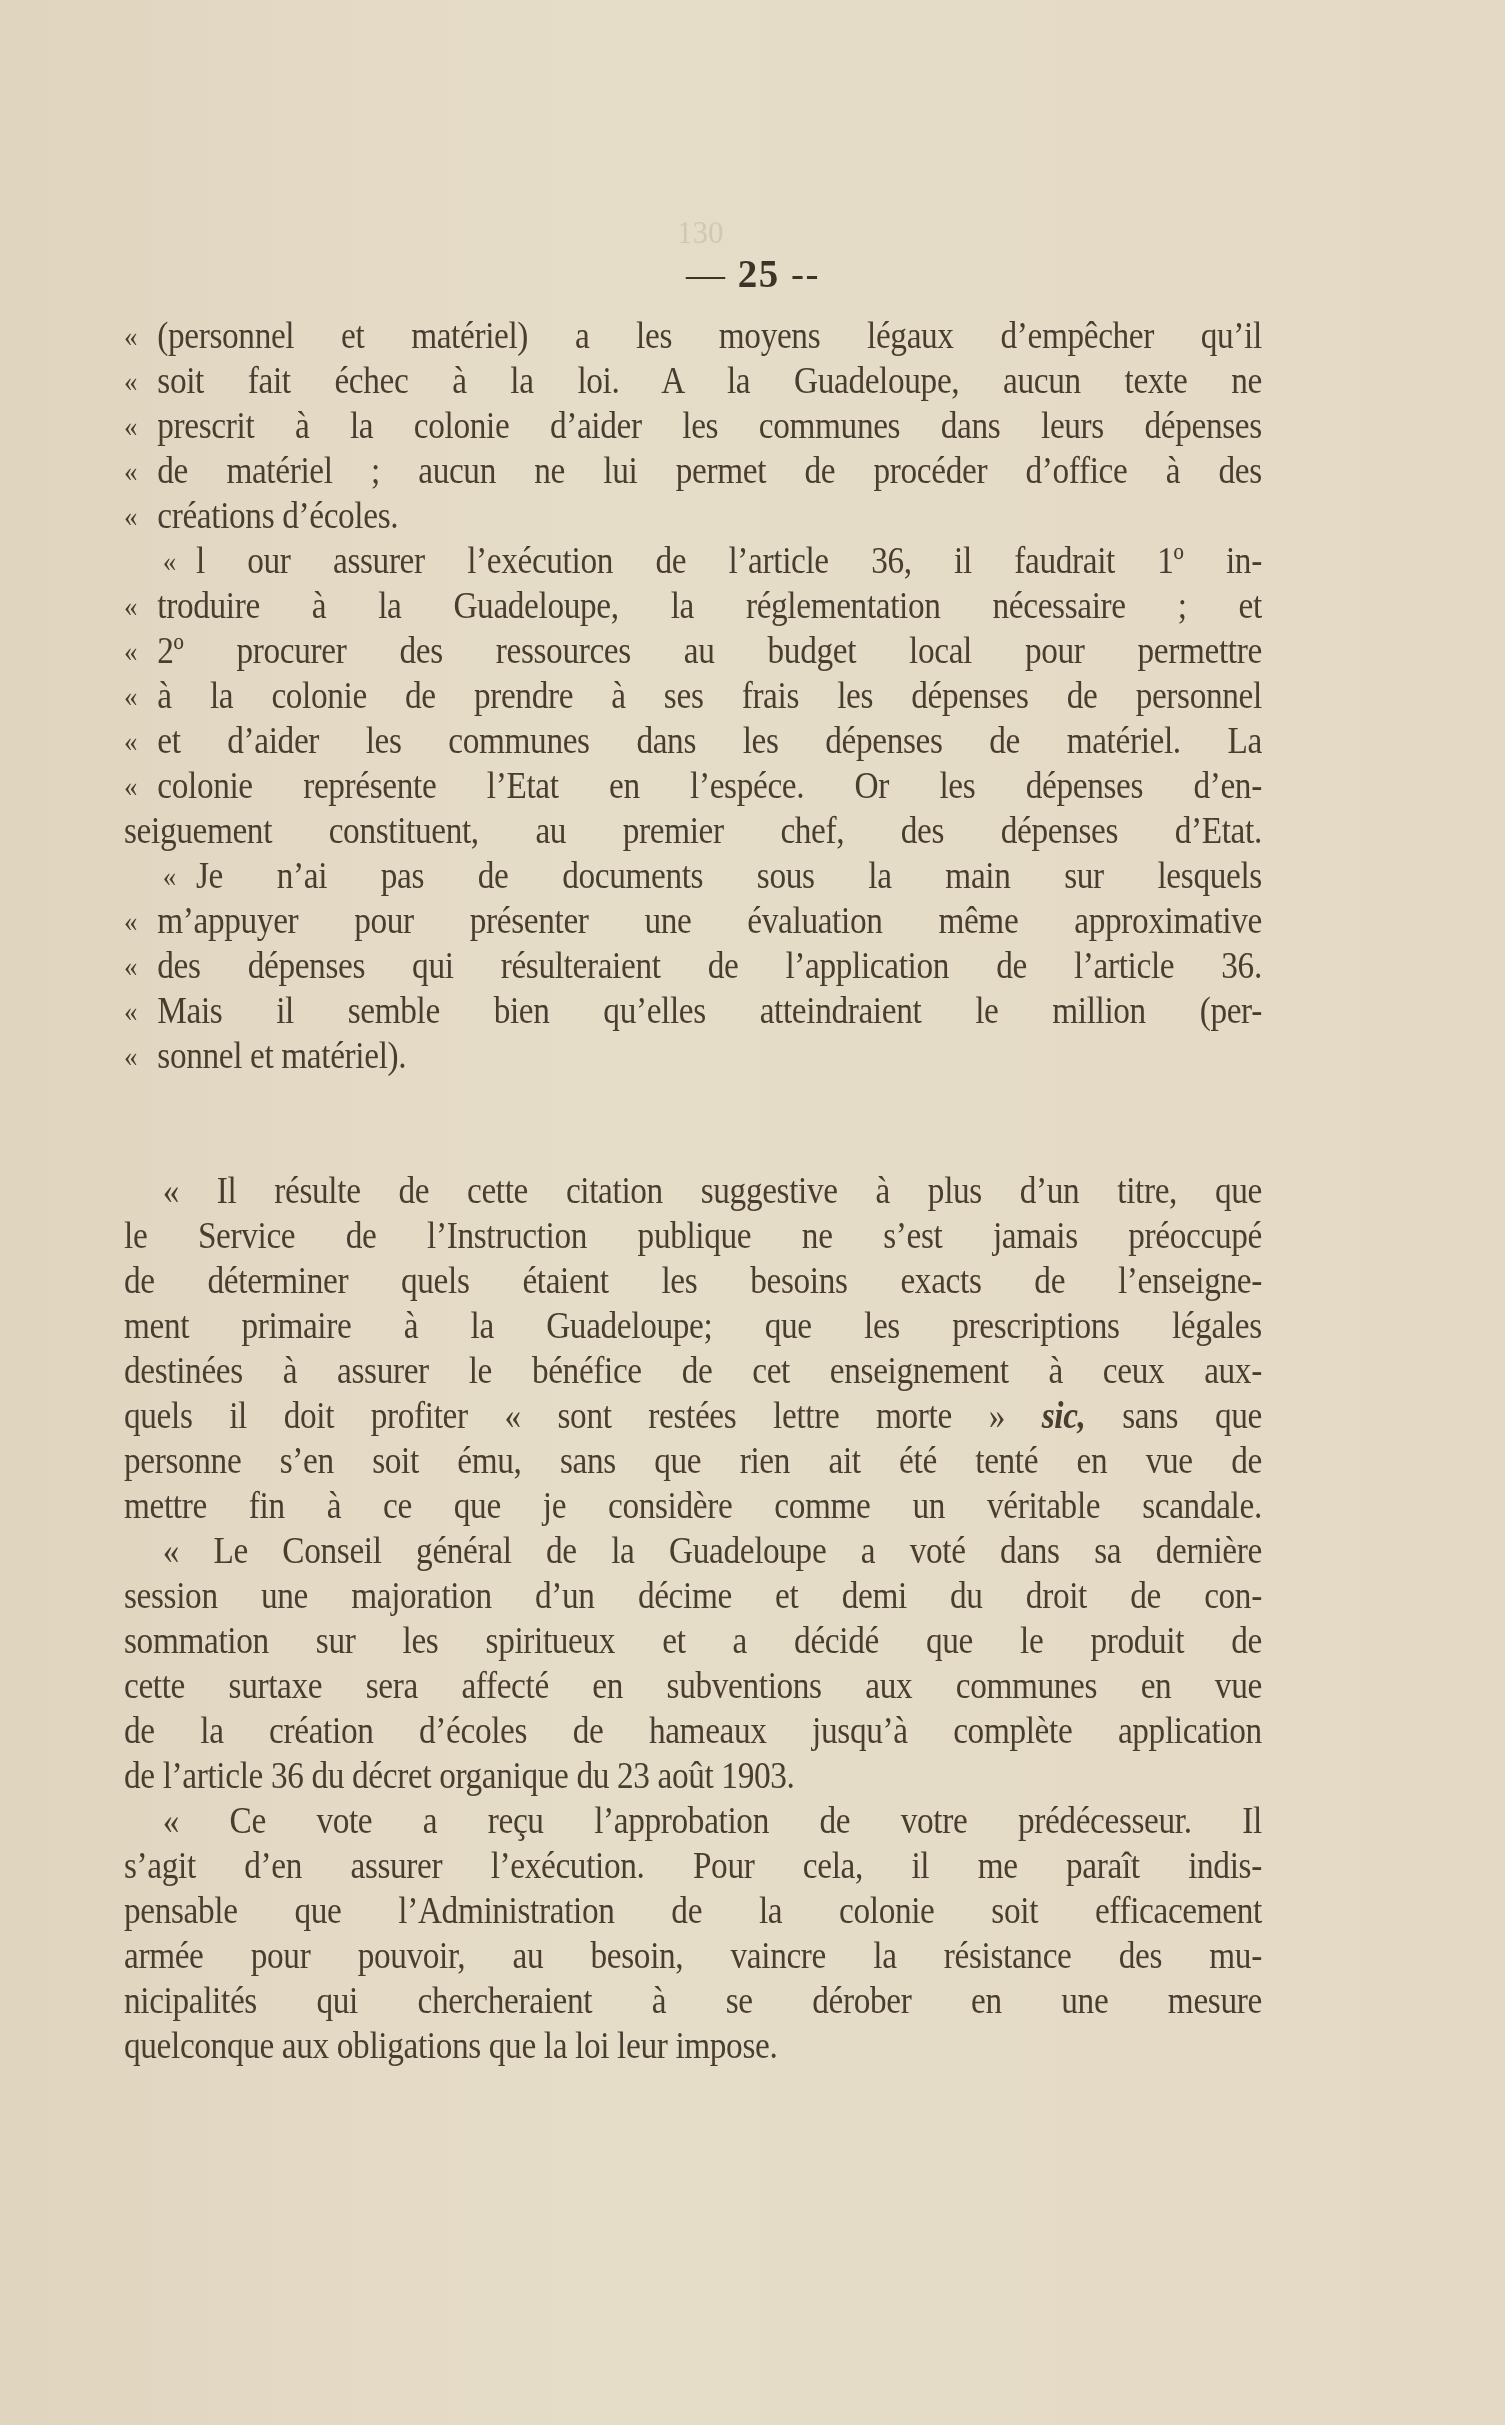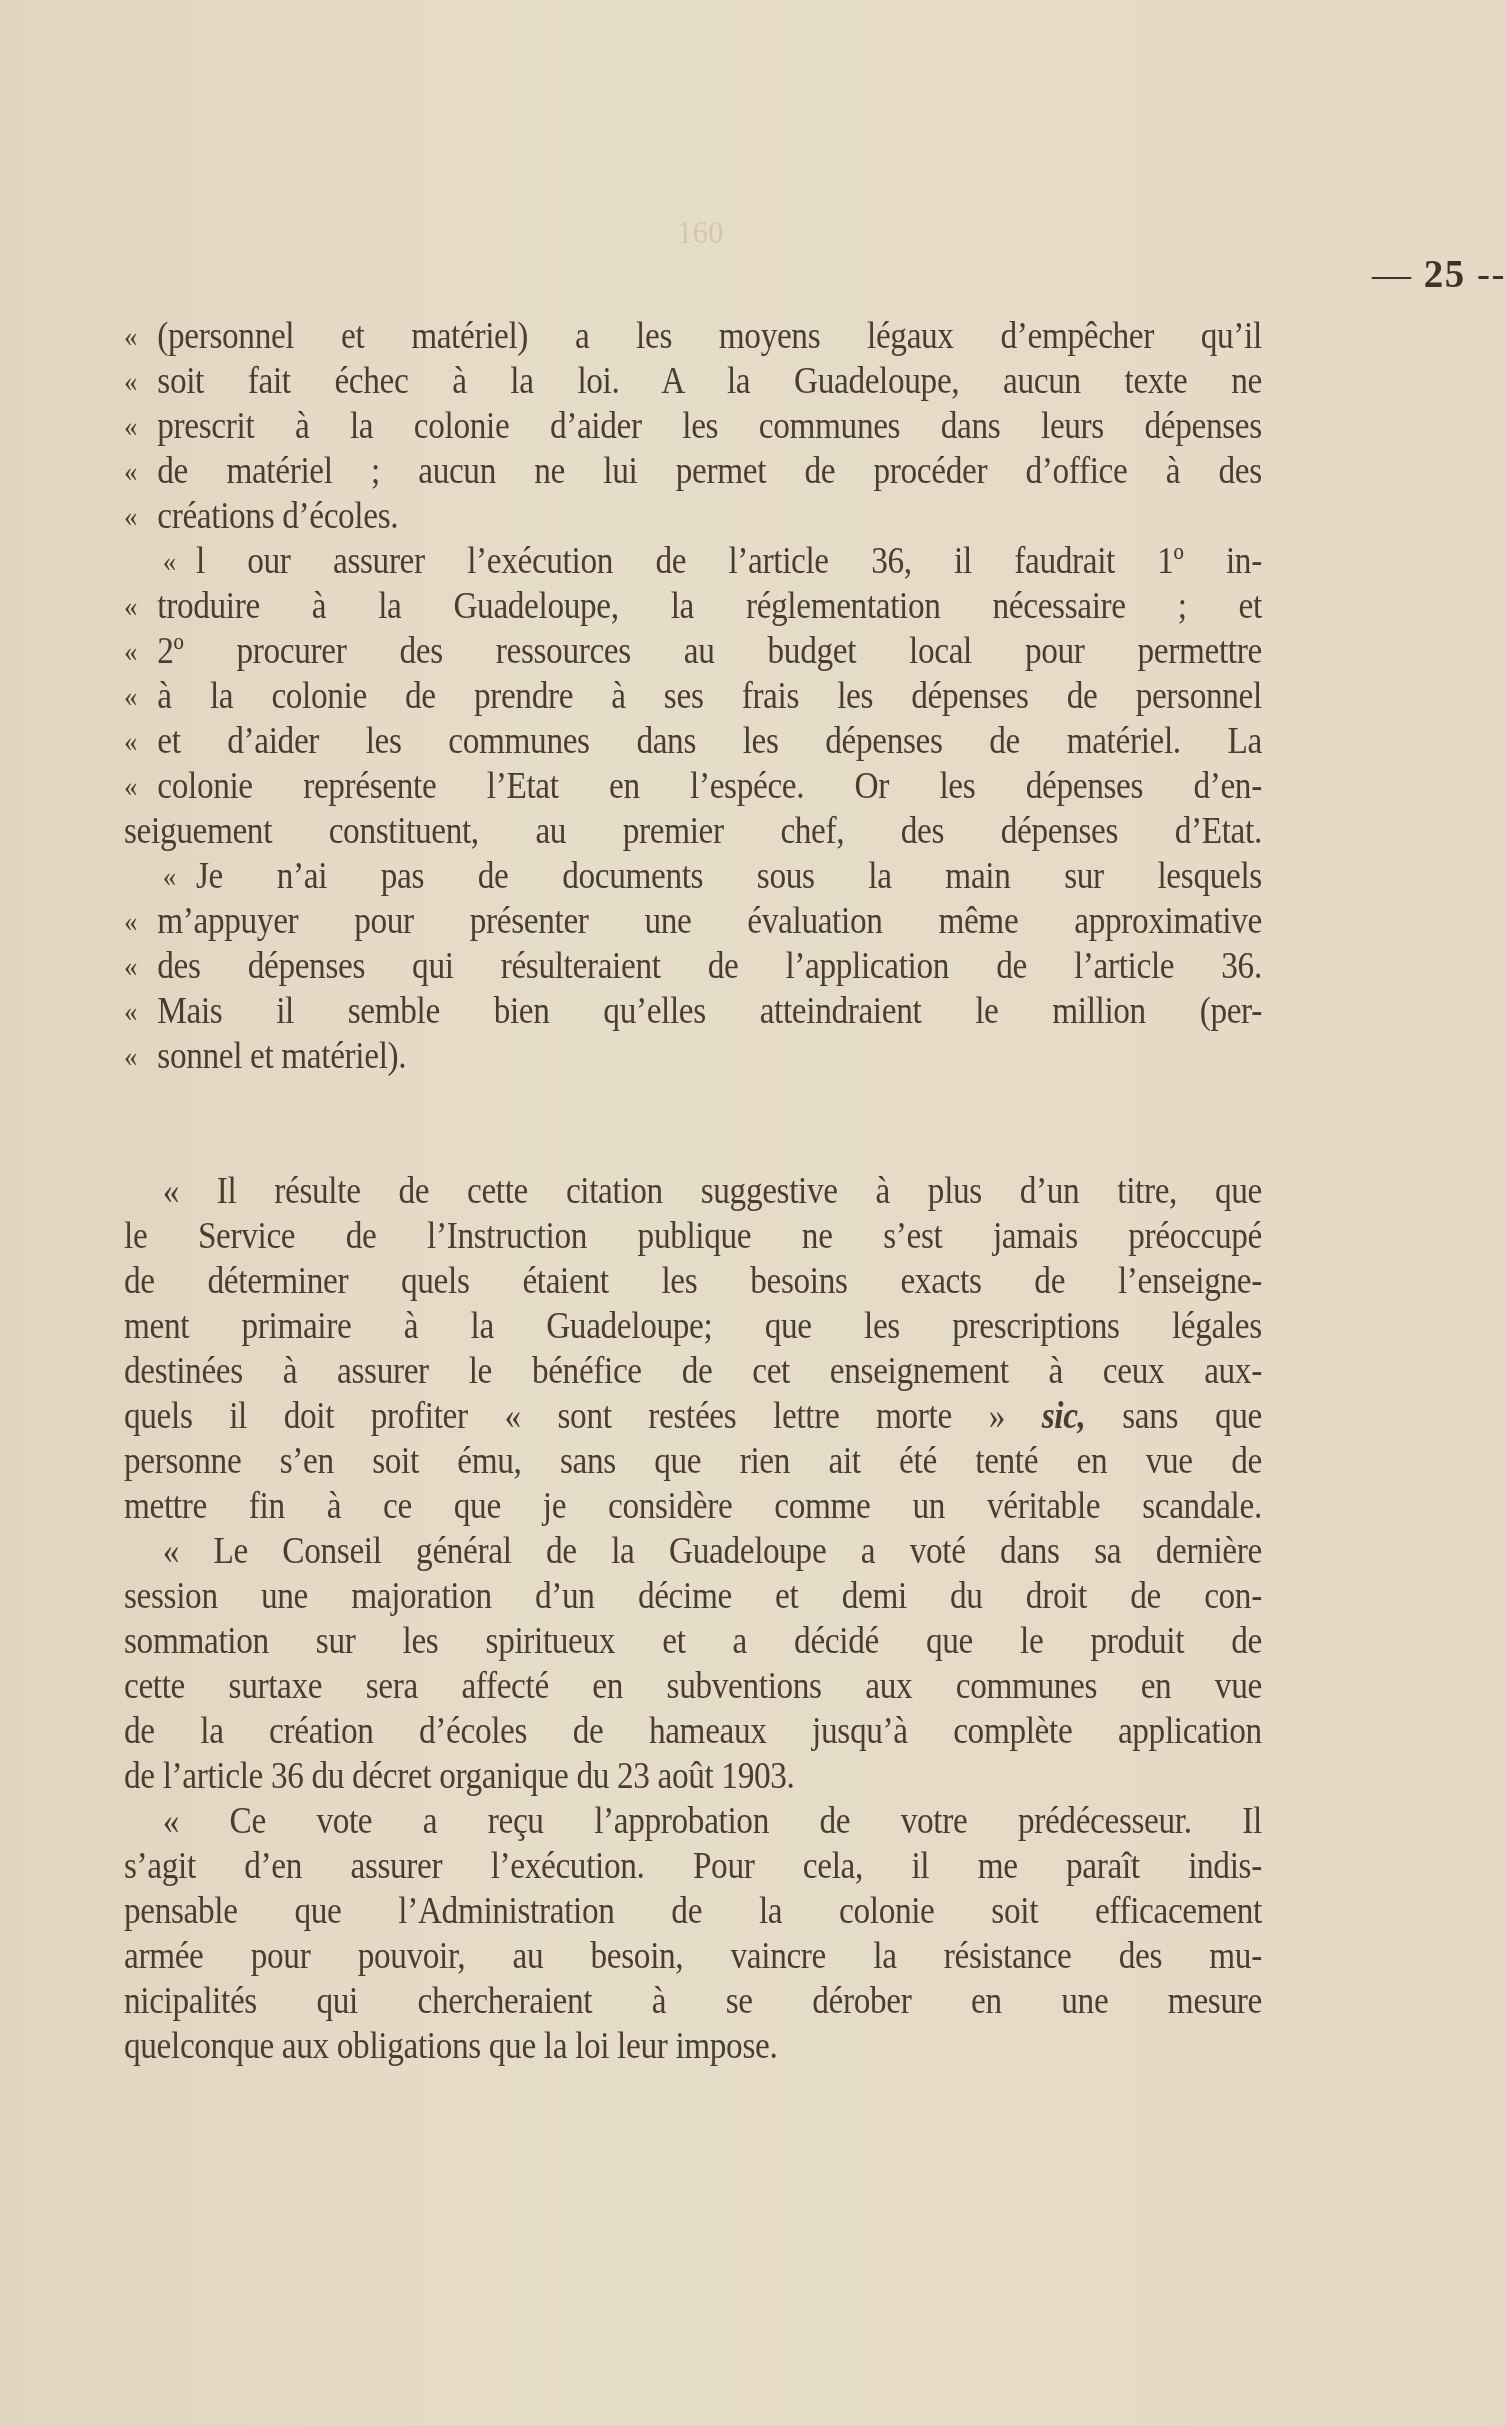--- a/index.html
+++ b/index.html
@@ -6,21 +6,21 @@
   body {
     width: 1506px; height: 2426px;
     background: #e4dac5;
     background-image: linear-gradient(90deg, #e0d5bf 0%, #e6ddc9 40%, #e3d9c4 100%);
     position: relative; overflow: hidden;
     font-family: "Liberation Serif", "DejaVu Serif", serif;
     color: #4a3d30;
   }
   .page-number {
     position: absolute; top: 251px; left: 0; width: 1506px;
-    text-align: right; font-size: 39px; font-weight: bold; color: #3f3328;
+    text-align: center; font-size: 39px; font-weight: bold; color: #3f3328;
     letter-spacing: 1.5px;
   }
   .page-number .dash { font-weight: normal; }
   .faint-mark {
     position: absolute; top: 215px; left: 677px; font-size: 31px; color: rgba(120,100,80,0.18);
   }
   .body {
     position: absolute; left: 124px; top: 313px; width: 1138px;
   }
   .line {
@@ -34,21 +34,21 @@
   .q { display: inline-block; width: 37px; font-size: 30px; vertical-align: 2.2px; }
   .sig { text-align: center; text-align-last: center; }
   .sig1 { font-style: italic; padding-left: 254px; box-sizing: border-box; }
   .sig2 { padding-left: 247px; box-sizing: border-box; font-variant: small-caps; }
   .gap-big { height: 90px; }
   .italic { font-style: italic; font-weight: bold; }
 </style>
 </head>
 <body>
 
-<div class="faint-mark">160</div>
+<div class="faint-mark">130</div>
 <div class="page-number">
   <span class="dash">—</span>
   <span>25</span>
   <span class="dash">--</span>
 </div>
 
 <div class="body">
 
   <div>
     <div class="line"><span class="q">«</span><span>(personnel et matériel) a les moyens légaux d’empêcher qu’il</span></div>

